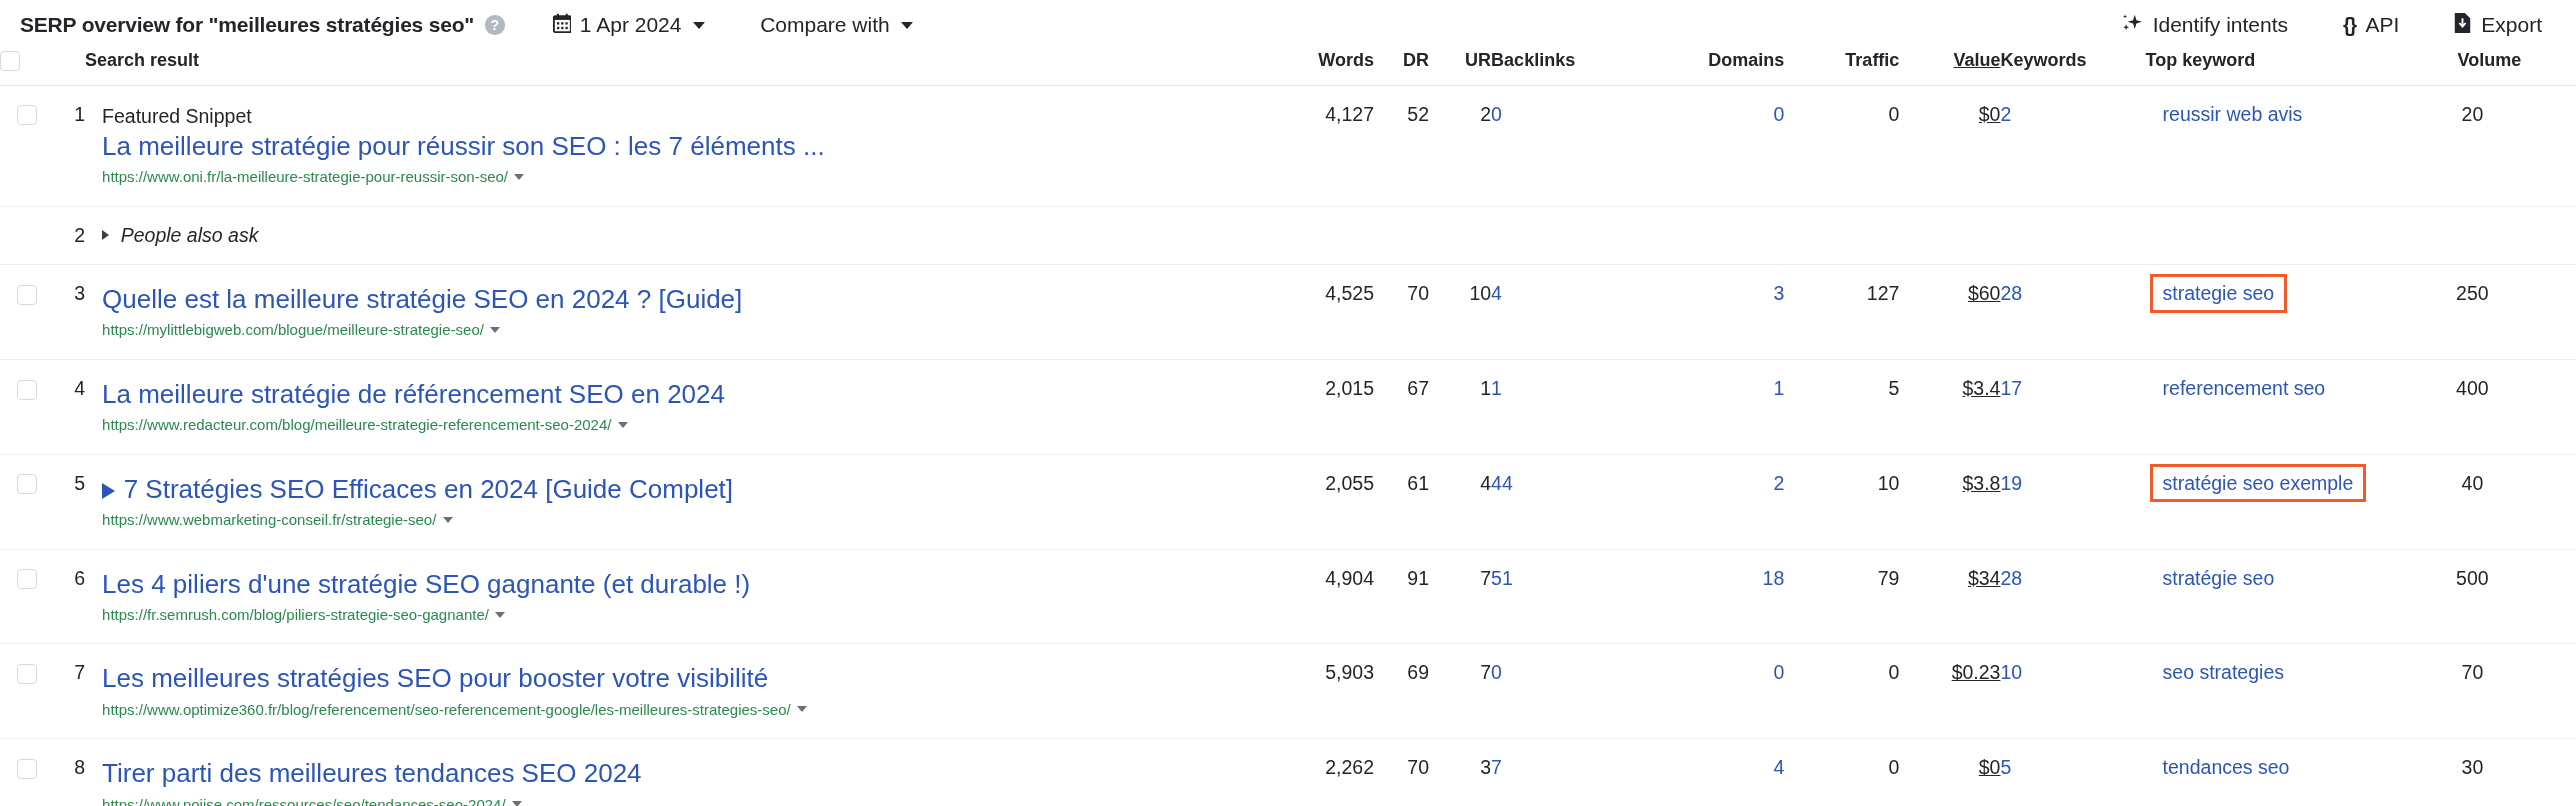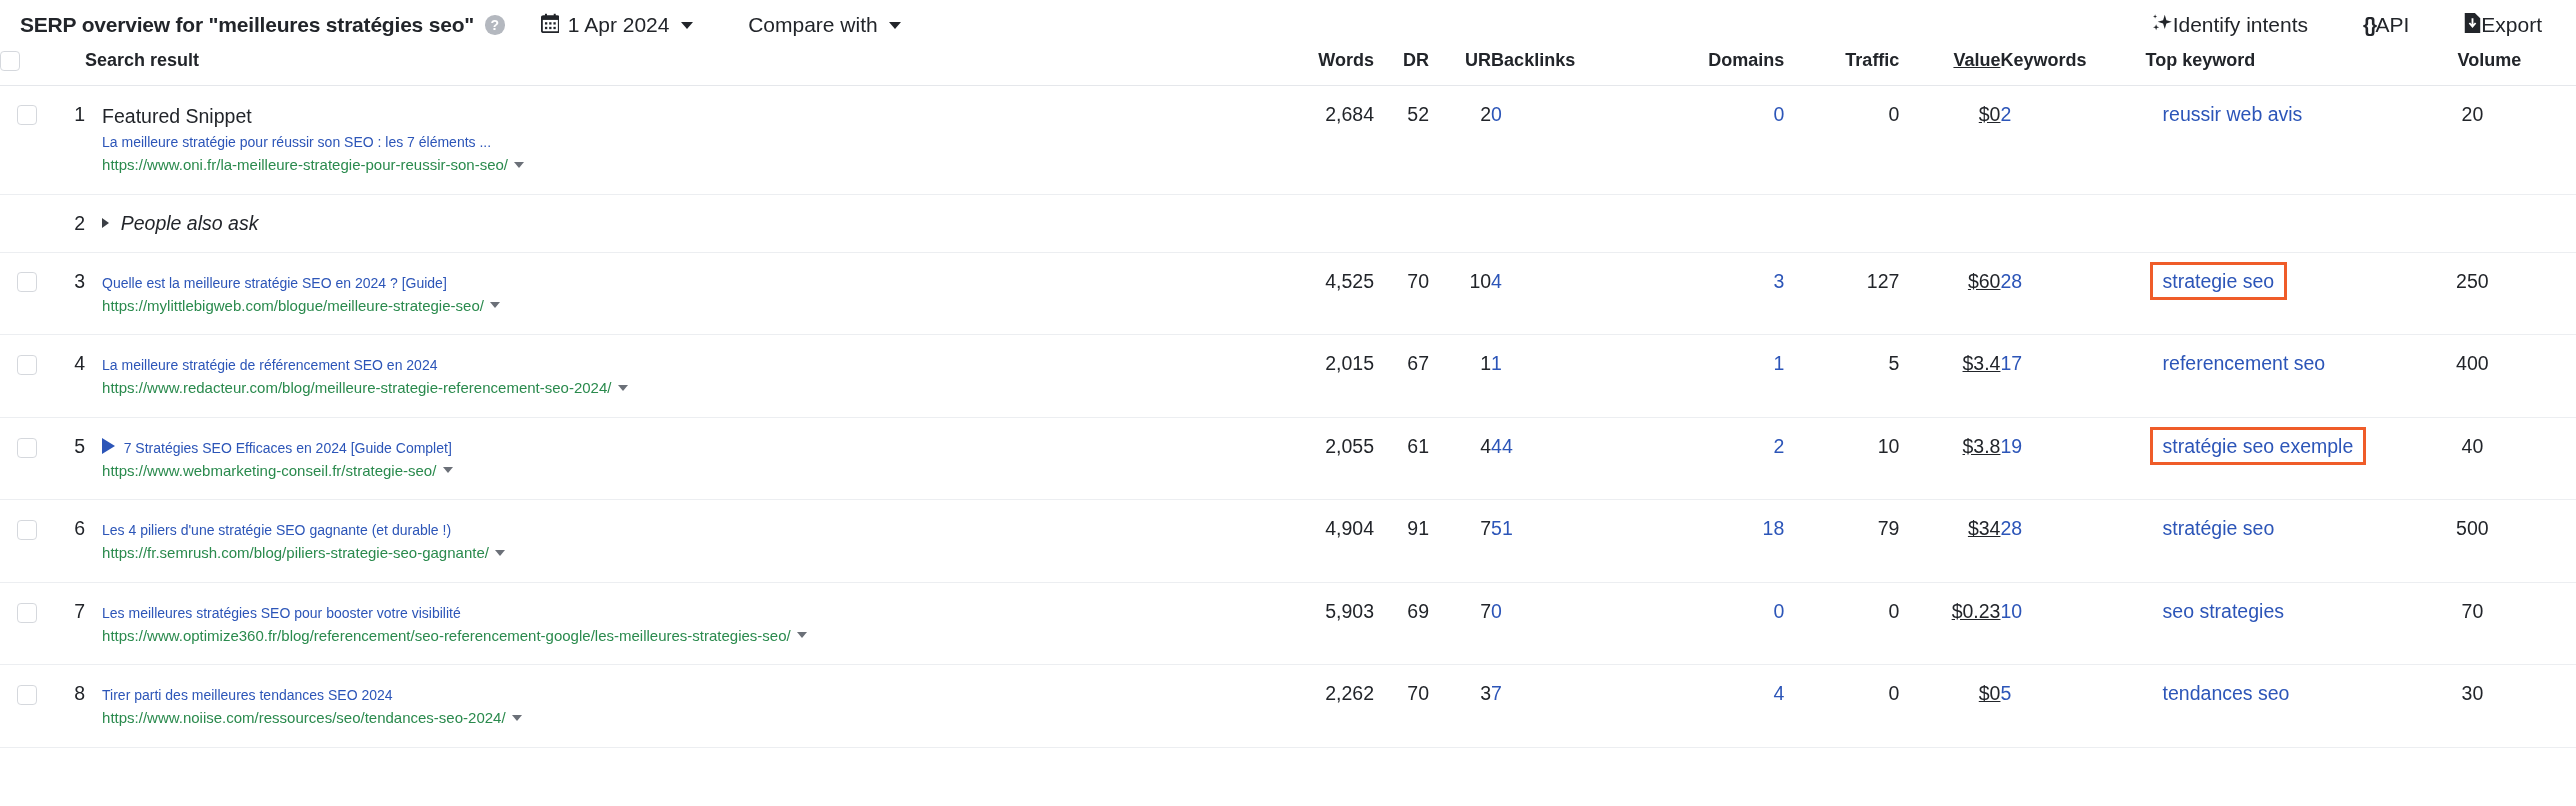--- a/index.html
+++ b/index.html
@@ -42,40 +42,41 @@
   }
   .tb-ctl {
     display: flex;
     align-items: center;
     gap: 8.6px;
     font-size: 21px;
     color: #22252a;
     cursor: pointer;
     white-space: nowrap;
   }
-  .tb-date { margin-left: 36px; }
+  .tb-date { margin-left: 48px; }
   .tb-compare { margin-left: 55px; }
   .caret {
     display: inline-block;
     width: 0; height: 0;
     border-left: 6.2px solid transparent;
     border-right: 6.2px solid transparent;
     border-top: 7px solid #22252a;
     margin-left: 3.1px;
   }
   .cal-icon { flex: 0 0 auto; }
   .tb-right {
     margin-left: auto;
     display: flex;
     align-items: center;
     gap: 55px;
   }
   .tb-action {
     display: flex;
     align-items: center;
+    gap: 10px;
     font-size: 21px;
     color: #22252a;
     cursor: pointer;
     white-space: nowrap;
   }
 
   
   table.serp {
     width: 2576px;
     border-collapse: collapse;
@@ -123,21 +124,21 @@
     border-radius: 3.9px;
     background: #fff;
     display: inline-block;
     cursor: pointer;
     vertical-align: middle;
   }
   .c-pos { color: #6b7078; font-size: 18px; }
 
   .res-type { font-size: 19.5px; color: #22252a; line-height: 1.36; }
   .res-title {
-    font-size: 14px;
+    font-size: 26px;
     color: #2c55b8;
     line-height: 1.36;
     cursor: pointer;
     display: inline-block;
   }
   .res-url {
     font-size: 15px;
     color: #2a8a4d;
     line-height: 1.5;
     cursor: pointer;
@@ -265,21 +266,21 @@
   </thead>
   <tbody id="serp-body">
       <tr>
         <td class="c-check"><span class="chk"></span></td>
         <td class="c-pos">1</td>
         <td class="c-result">
           <div class="res-type">Featured Snippet</div>
           <div><span class="res-title">La meilleure stratégie pour réussir son SEO : les 7 éléments ...</span></div>
           <div><span class="res-url">https://www.oni.fr/la-meilleure-strategie-pour-reussir-son-seo/</span><span class="url-caret"></span></div>
         </td>
-        <td class="c-words"><span class="plain-num">2,684</span></td>
+        <td class="c-words"><span class="plain-num">4,127</span></td>
         <td class="c-dr"><span class="plain-num">52</span></td>
         <td class="c-ur"><span class="plain-num">2</span></td>
         <td class="c-bl"><span class="link-num">0</span></td>
         <td class="c-dom"><span class="link-num">0</span></td>
         <td class="c-traf"><span class="plain-num">0</span></td>
         <td class="c-val"><span class="plain-num">$0</span></td>
         <td class="c-kw"><span class="link-num">2</span></td>
         <td class="c-topkw"><span class="topkw">reussir web avis</span></td>
         <td class="c-vol">20</td>
       </tr>

